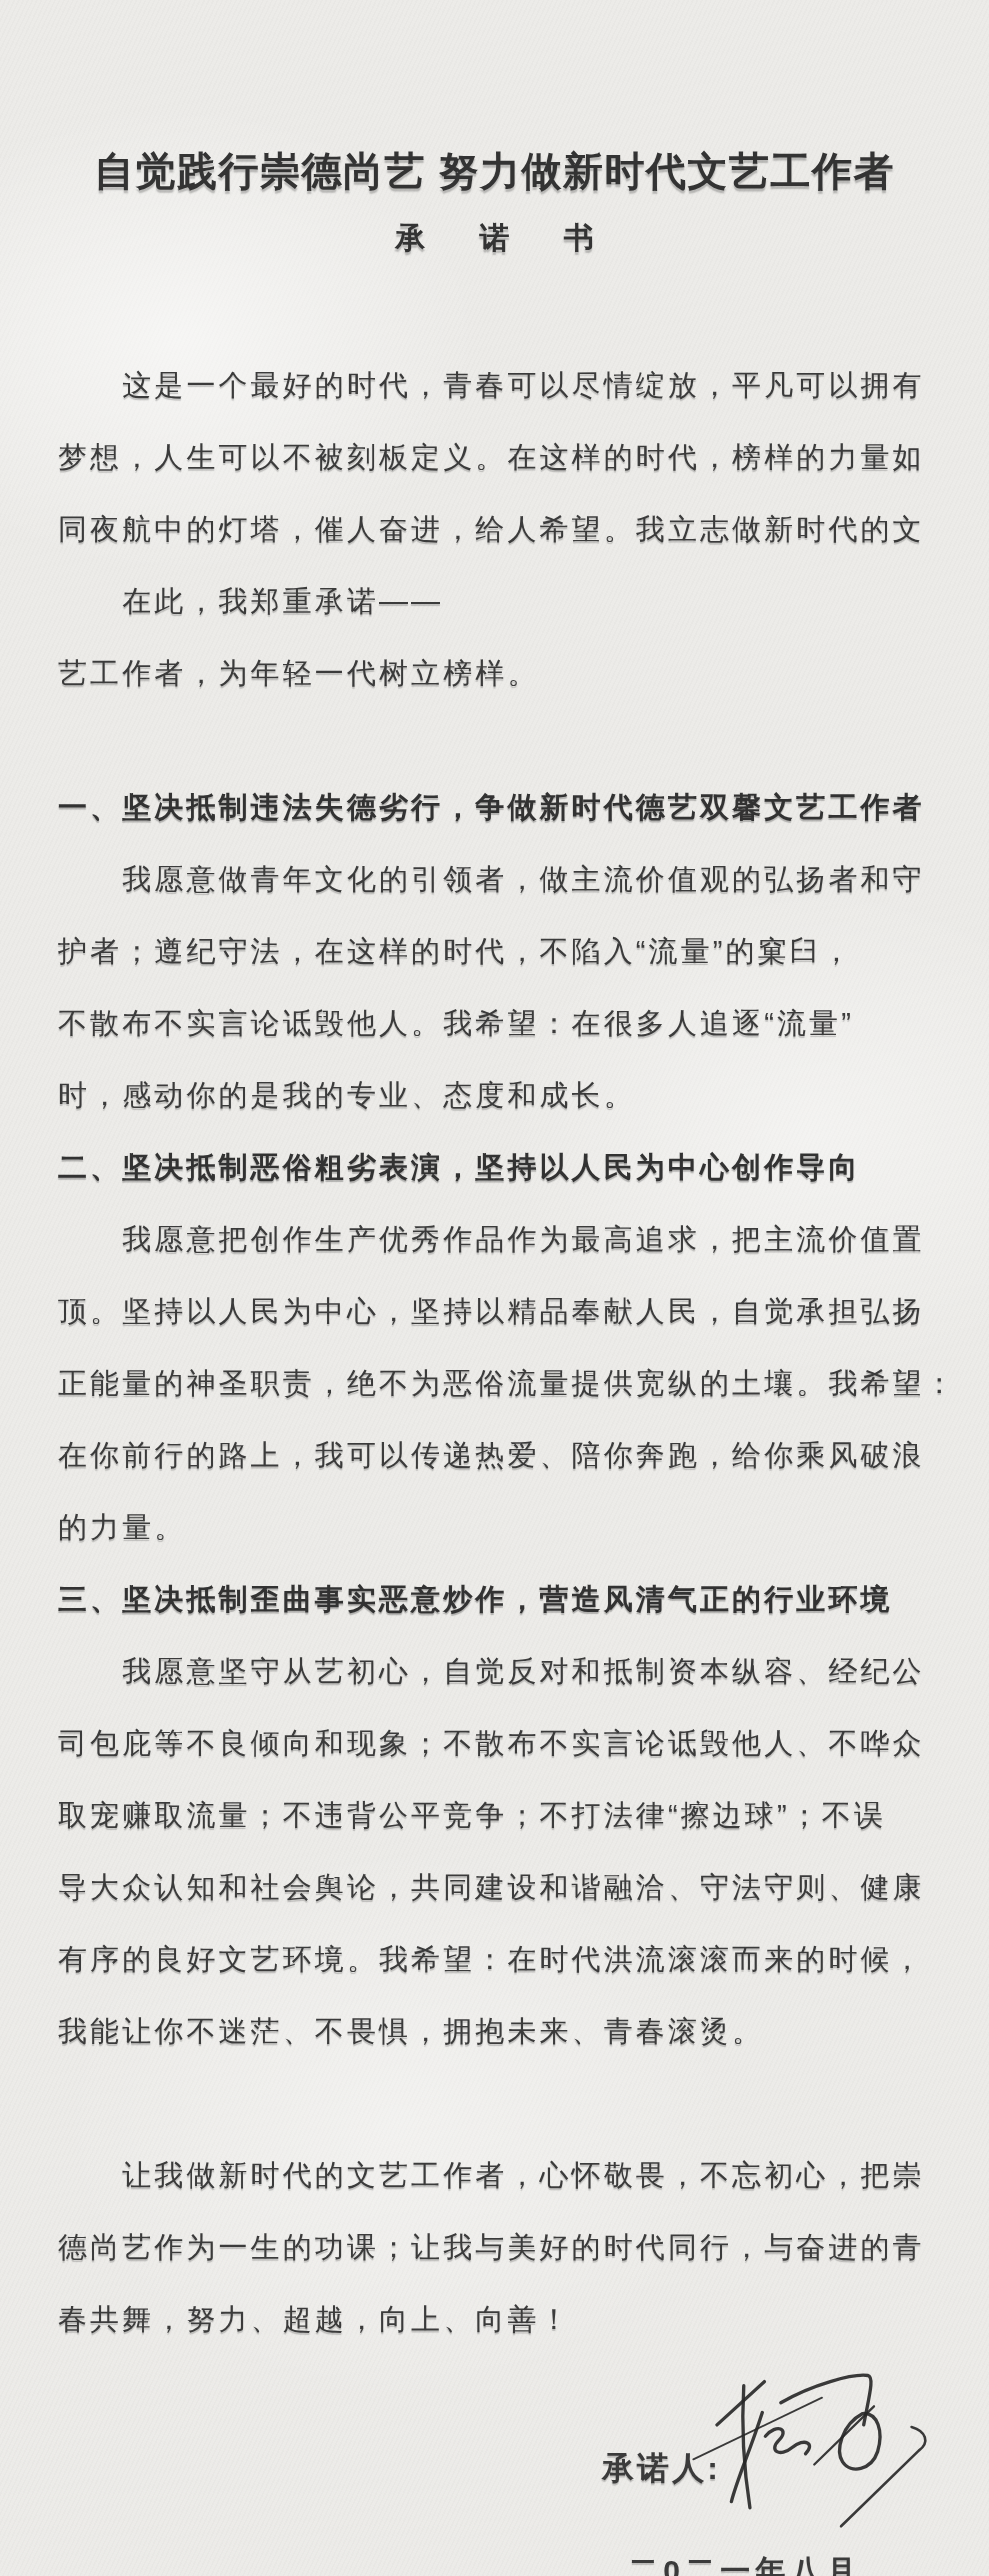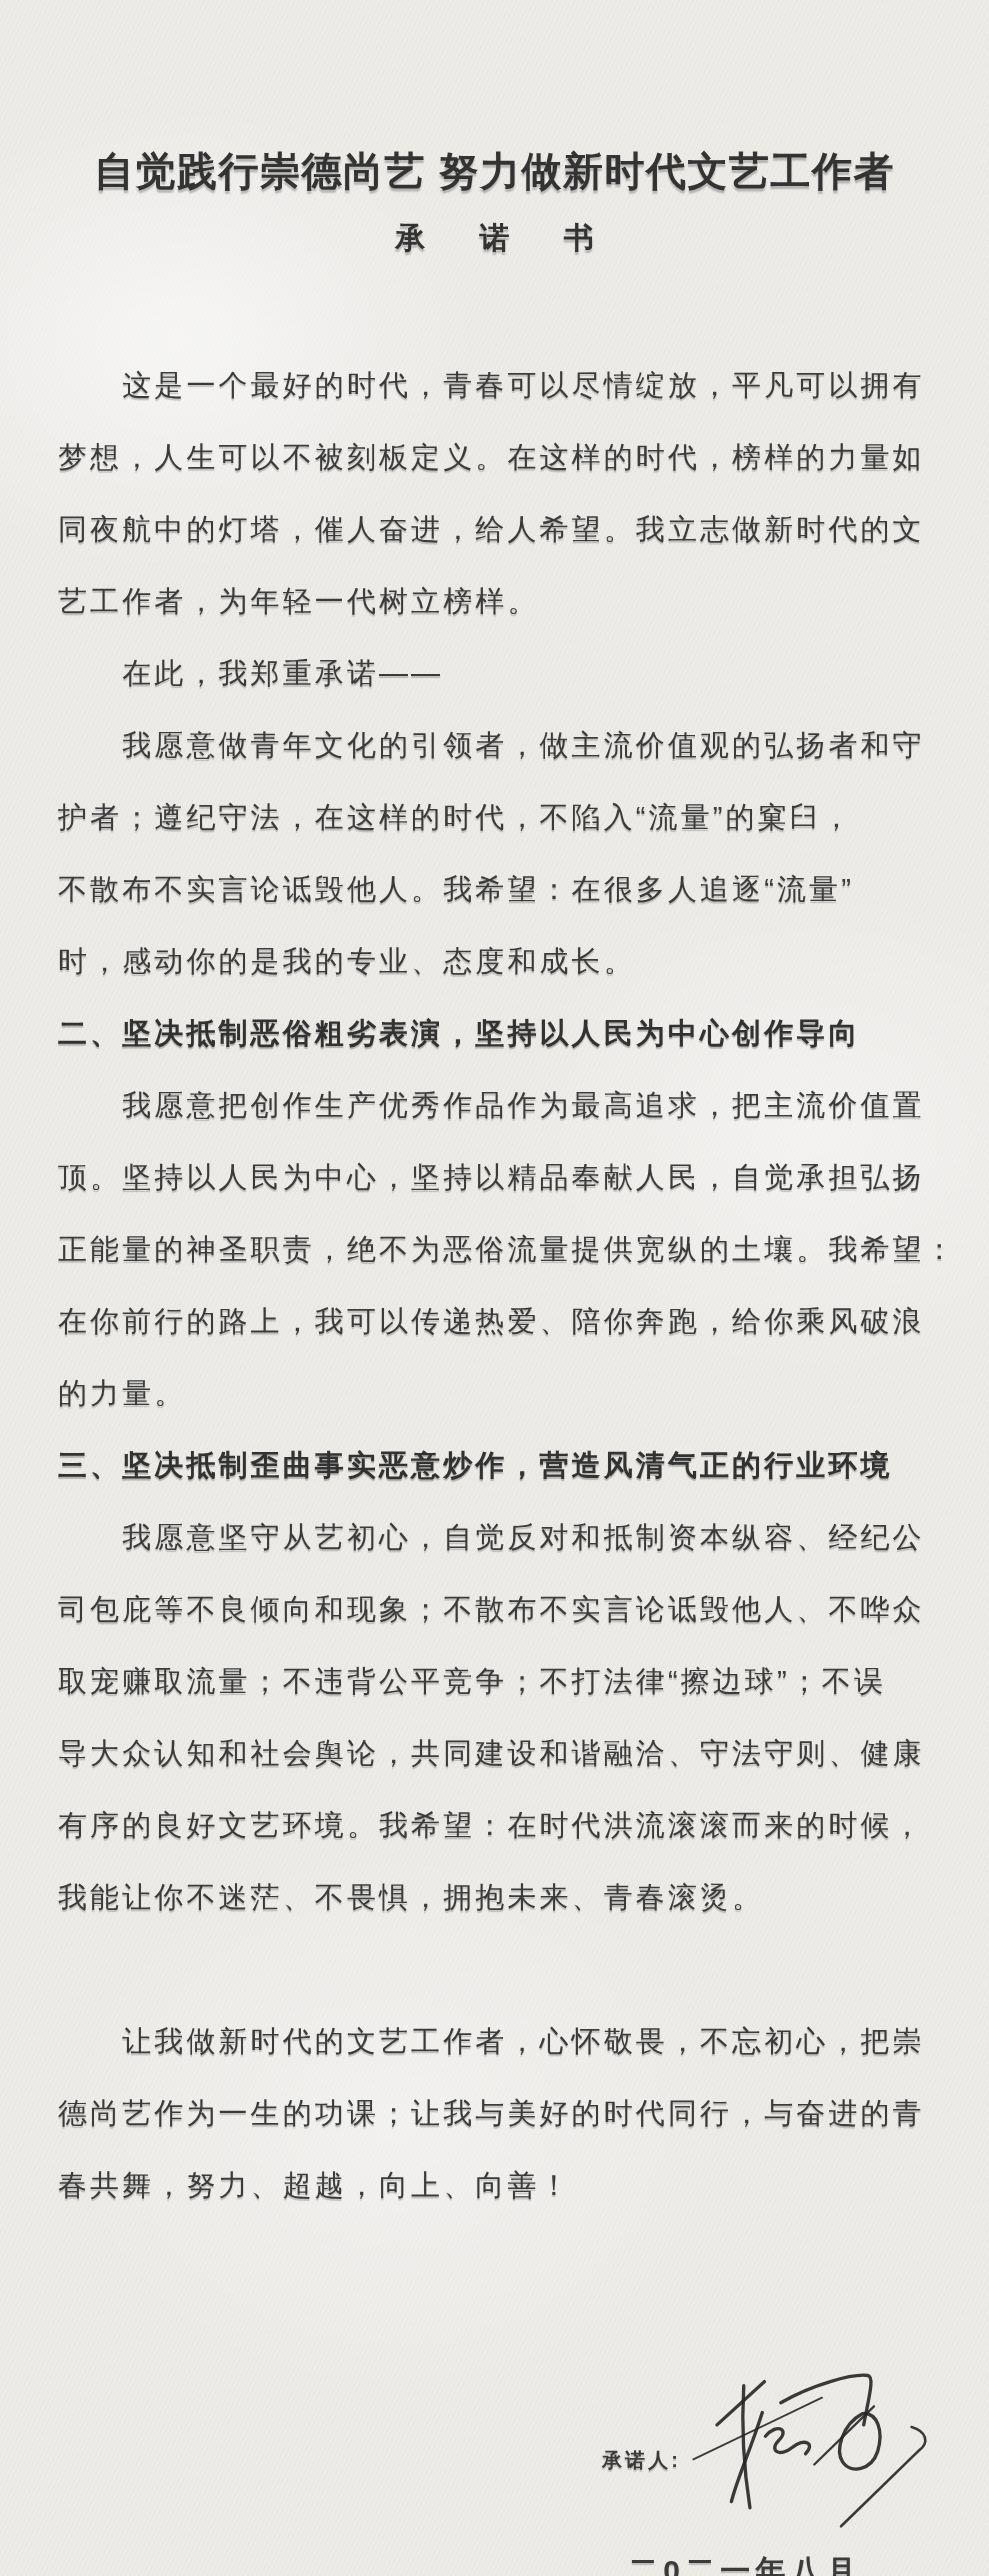--- a/index.html
+++ b/index.html
@@ -38,21 +38,21 @@
     font-size:29px;line-height:72px;
     letter-spacing:3.1px;
     color:#3b3b3b;
     text-shadow:0 2.1px 1px rgba(70,70,70,0.28);
     text-align:justify;text-align-last:left;
   }
   .line{white-space:nowrap;}
   .line.bold{font-weight:800;color:#323232;text-shadow:0 2.1px 1px rgba(60,60,60,0.33);}
   .sig-label{
     position:absolute;left:602px;top:2447px;
-    font-size:20px;font-weight:700;color:#3b3b3b;
+    font-size:32px;font-weight:700;color:#3b3b3b;
     letter-spacing:3.1px;text-shadow:0 2.1px 1px rgba(70,70,70,0.28);
     white-space:nowrap;
   }
   .sig-scribble{position:absolute;left:688px;top:2359px;width:268px;height:175px;}
   .sig-date{
     position:absolute;left:628px;top:2551px;
     font-size:30px;font-weight:700;color:#3b3b3b;
     letter-spacing:5.2px;text-shadow:0 2.1px 1px rgba(70,70,70,0.28);
     white-space:nowrap;
   }
@@ -62,22 +62,23 @@
 
 <div class="page">
 
   <div class="doc-title">自觉践行崇德尚艺 努力做新时代文艺工作者</div>
   <div class="doc-subtitle">承 诺 书</div>
 
   <div class="body-text" id="body-text">
       <div class="line">　　这是一个最好的时代，青春可以尽情绽放，平凡可以拥有</div>
       <div class="line">梦想，人生可以不被刻板定义。在这样的时代，榜样的力量如</div>
       <div class="line">同夜航中的灯塔，催人奋进，给人希望。我立志做新时代的文</div>
+      <div class="line">　　在此，我郑重承诺——</div>
       <div class="line">艺工作者，为年轻一代树立榜样。</div>
-      <div class="line">　　在此，我郑重承诺——</div>
+      <div class="line bold" style="margin-top: 62px;">一、坚决抵制违法失德劣行，争做新时代德艺双馨文艺工作者</div>
       <div class="line">　　我愿意做青年文化的引领者，做主流价值观的弘扬者和守</div>
       <div class="line">护者；遵纪守法，在这样的时代，不陷入“流量”的窠臼，</div>
       <div class="line">不散布不实言论诋毁他人。我希望：在很多人追逐“流量”</div>
       <div class="line">时，感动你的是我的专业、态度和成长。</div>
       <div class="line bold">二、坚决抵制恶俗粗劣表演，坚持以人民为中心创作导向</div>
       <div class="line">　　我愿意把创作生产优秀作品作为最高追求，把主流价值置</div>
       <div class="line">顶。坚持以人民为中心，坚持以精品奉献人民，自觉承担弘扬</div>
       <div class="line">正能量的神圣职责，绝不为恶俗流量提供宽纵的土壤。我希望：</div>
       <div class="line">在你前行的路上，我可以传递热爱、陪你奔跑，给你乘风破浪</div>
       <div class="line">的力量。</div>

